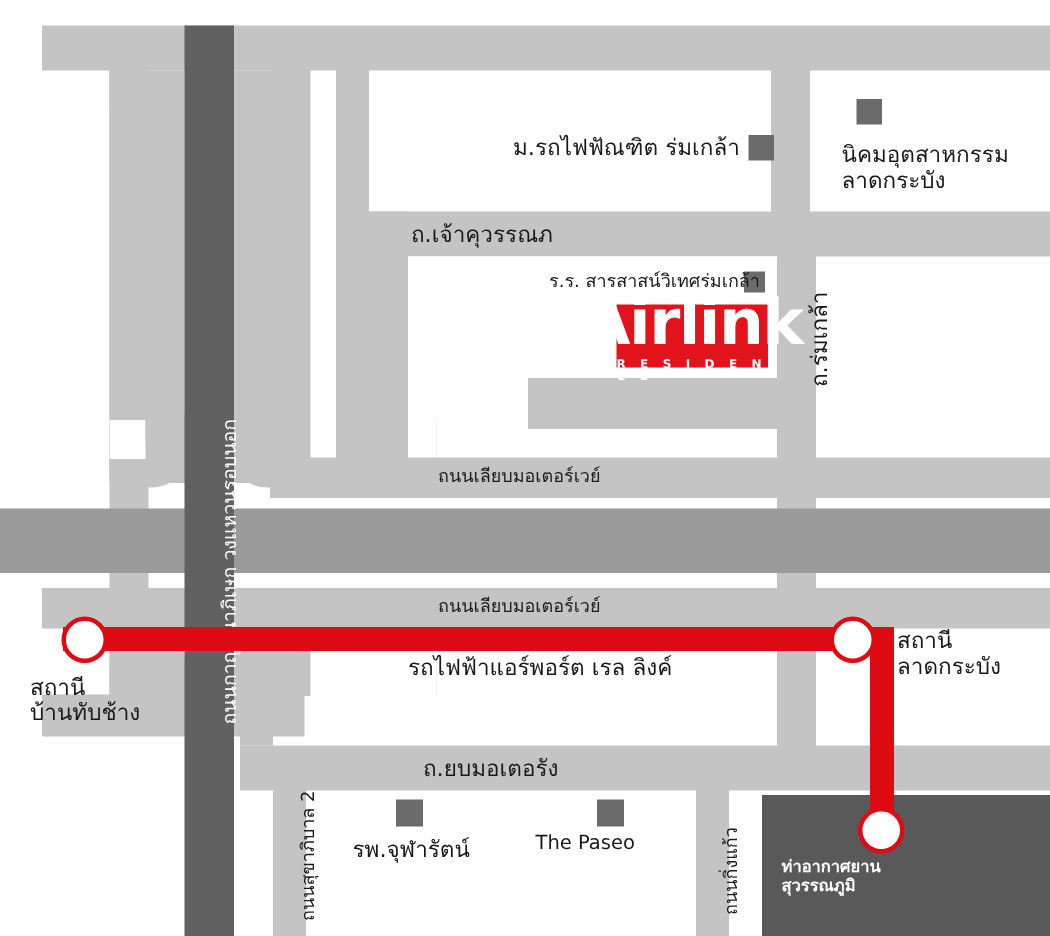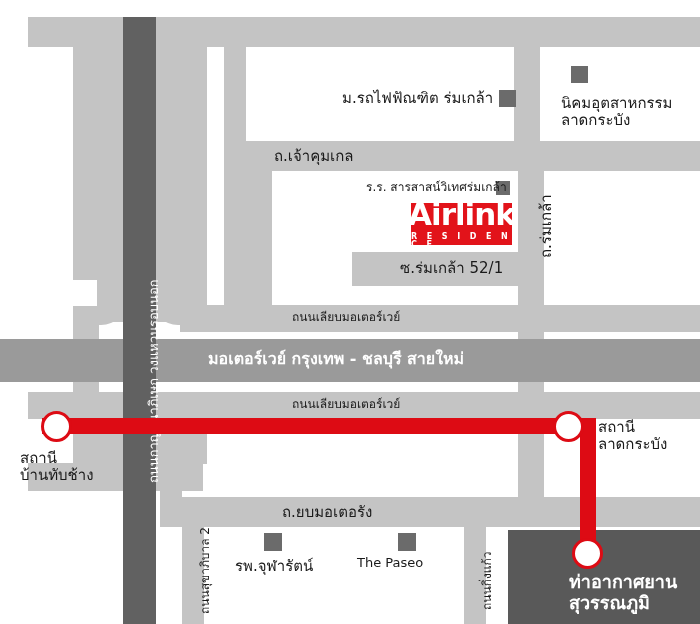--- a/index.html
+++ b/index.html
@@ -22,21 +22,21 @@
   .lbl-rot-l{transform-origin:0 0;transform:rotate(-90deg);}
   .station{
     position:absolute;border:3px solid #dd0b14;background:#ffffff;
     border-radius:50%;box-sizing:border-box;
   }
   .logo{
     position:absolute;background:#e2131a;
     display:flex;flex-direction:column;align-items:center;justify-content:center;
   }
   .logo .lg-main{
-    color:#ffffff;font-weight:bold;font-size:31px;letter-spacing:-1px;line-height:1;
+    color:#ffffff;font-weight:bold;font-size:42px;letter-spacing:-1px;line-height:1;
     font-family:"DejaVu Sans","Liberation Sans",sans-serif;
   }
   .logo .lg-sub{
     color:#ffffff;font-size:8px;font-weight:bold;letter-spacing:3.4px;
     margin-top:3px;line-height:1;
   }
 </style>
 </head>
 <body>
 
@@ -61,41 +61,39 @@
 
   <div class="road" style="left:156px;top:47px;width:26px;height:250px;"></div>
   <div class="road" style="left:152px;top:275px;width:30px;height:50px;
               border-bottom-left-radius:26px;"></div>
 
   <div class="road" style="left:181px;top:40px;width:26px;height:285px;"></div>
   <div class="road" style="left:181px;top:280px;width:110px;height:42px;"></div>
   <div style="position:absolute;left:207px;top:280px;width:84px;height:26px;background:#ffffff;"></div>
 
   <div class="road" style="left:246px;top:141px;width:454px;height:30px;"></div>
-  <div class="lbl" style="left:274px;top:148px;">ถ.เจ้าคุมเกล</div>
+  <div class="lbl" style="left:274px;top:148px;">ถ.เจ้าคุวรรณภ</div>
 
   <div class="road" style="left:224px;top:40px;width:22px;height:275px;"></div>
 
   <div class="road" style="left:514px;top:40px;width:26px;height:105px;"></div>
 
   <div class="road" style="left:518px;top:165px;width:26px;height:350px;"></div>
   <div class="lbl lbl-rot-l" style="left:538px;top:258px;">ถ.ร่มเกล้า</div>
 
   <div class="road" style="left:352px;top:252px;width:170px;height:34px;"></div>
-  <div class="lbl" style="left:400px;top:260px;">ซ.ร่มเกล้า 52/1</div>
 
   <div class="road" style="left:180px;top:305px;width:520px;height:27px;"></div>
   <div class="lbl lbl-sm" style="left:292px;top:311px;">ถนนเลียบมอเตอร์เวย์</div>
 
   <div style="position:absolute;left:272px;top:171px;width:246px;height:81px;background:#ffffff;"></div>
 
   <div class="road" style="left:246px;top:141px;width:26px;height:170px;"></div>
 
   <div class="road-mid" style="left:0;top:339px;width:700px;height:43px;"></div>
-  <div class="lbl-w" style="left:208px;top:350px;font-size:16px;font-weight:bold;">มอเตอร์เวย์ กรุงเทพ - ชลบุรี สายใหม่</div>
 
   <div class="road" style="left:28px;top:392px;width:672px;height:27px;"></div>
   <div class="lbl lbl-sm" style="left:292px;top:398px;">ถนนเลียบมอเตอร์เวย์</div>
 
   <div class="road" style="left:73px;top:392px;width:26px;height:72px;"></div>
   <div class="road" style="left:73px;top:438px;width:110px;height:26px;"></div>
   <div class="road" style="left:97px;top:392px;width:26px;height:46px;"></div>
 
   <div class="road" style="left:181px;top:392px;width:26px;height:72px;"></div>
   <div class="road" style="left:181px;top:438px;width:110px;height:26px;"></div>
@@ -113,25 +111,26 @@
 
   <div class="road" style="left:464px;top:520px;width:22px;height:104px;"></div>
   <div class="lbl lbl-sm lbl-rot-l" style="left:481px;top:610px;">ถนนกิ่งแก้ว</div>
 
   <div class="road" style="left:160px;top:419px;width:22px;height:78px;"></div>
 
   <div class="road-dark" style="left:123px;top:17px;width:33px;height:607px;"></div>
   <div class="lbl-w lbl-rot-l" style="left:147px;top:483px;font-size:13px;">ถนนกาญจนาภิเษก วงแหวนรอบนอก</div>
 
   <div class="block-dark" style="left:508px;top:530px;width:192px;height:94px;"></div>
-  <div class="lbl-w" style="left:521px;top:572px;font-weight:bold;font-size:18px;margin-left:48px;">ท่าอากาศยาน
+  <div class="lbl-w" style="left:521px;top:572px;font-weight:bold;font-size:11px;">ท่าอากาศยาน
 สุวรรณภูมิ</div>
 
   <div class="rail" style="left:42px;top:418px;width:538px;height:16px;"></div>
   <div class="rail" style="left:580px;top:418px;width:16px;height:142px;"></div>
+  <div class="lbl" style="left:272px;top:437px;">รถไฟฟ้าแอร์พอร์ต เรล ลิงค์</div>
 
   <div class="station" style="left:41px;top:411px;width:31px;height:31px;"></div>
   <div class="lbl" style="left:20px;top:450px;">สถานี
 บ้านทับช้าง</div>
 
   <div class="station" style="left:553px;top:411px;width:31px;height:31px;"></div>
   <div class="lbl" style="left:598px;top:419px;">สถานี
 ลาดกระบัง</div>
 
   <div class="station" style="left:572px;top:538px;width:31px;height:31px;"></div>

